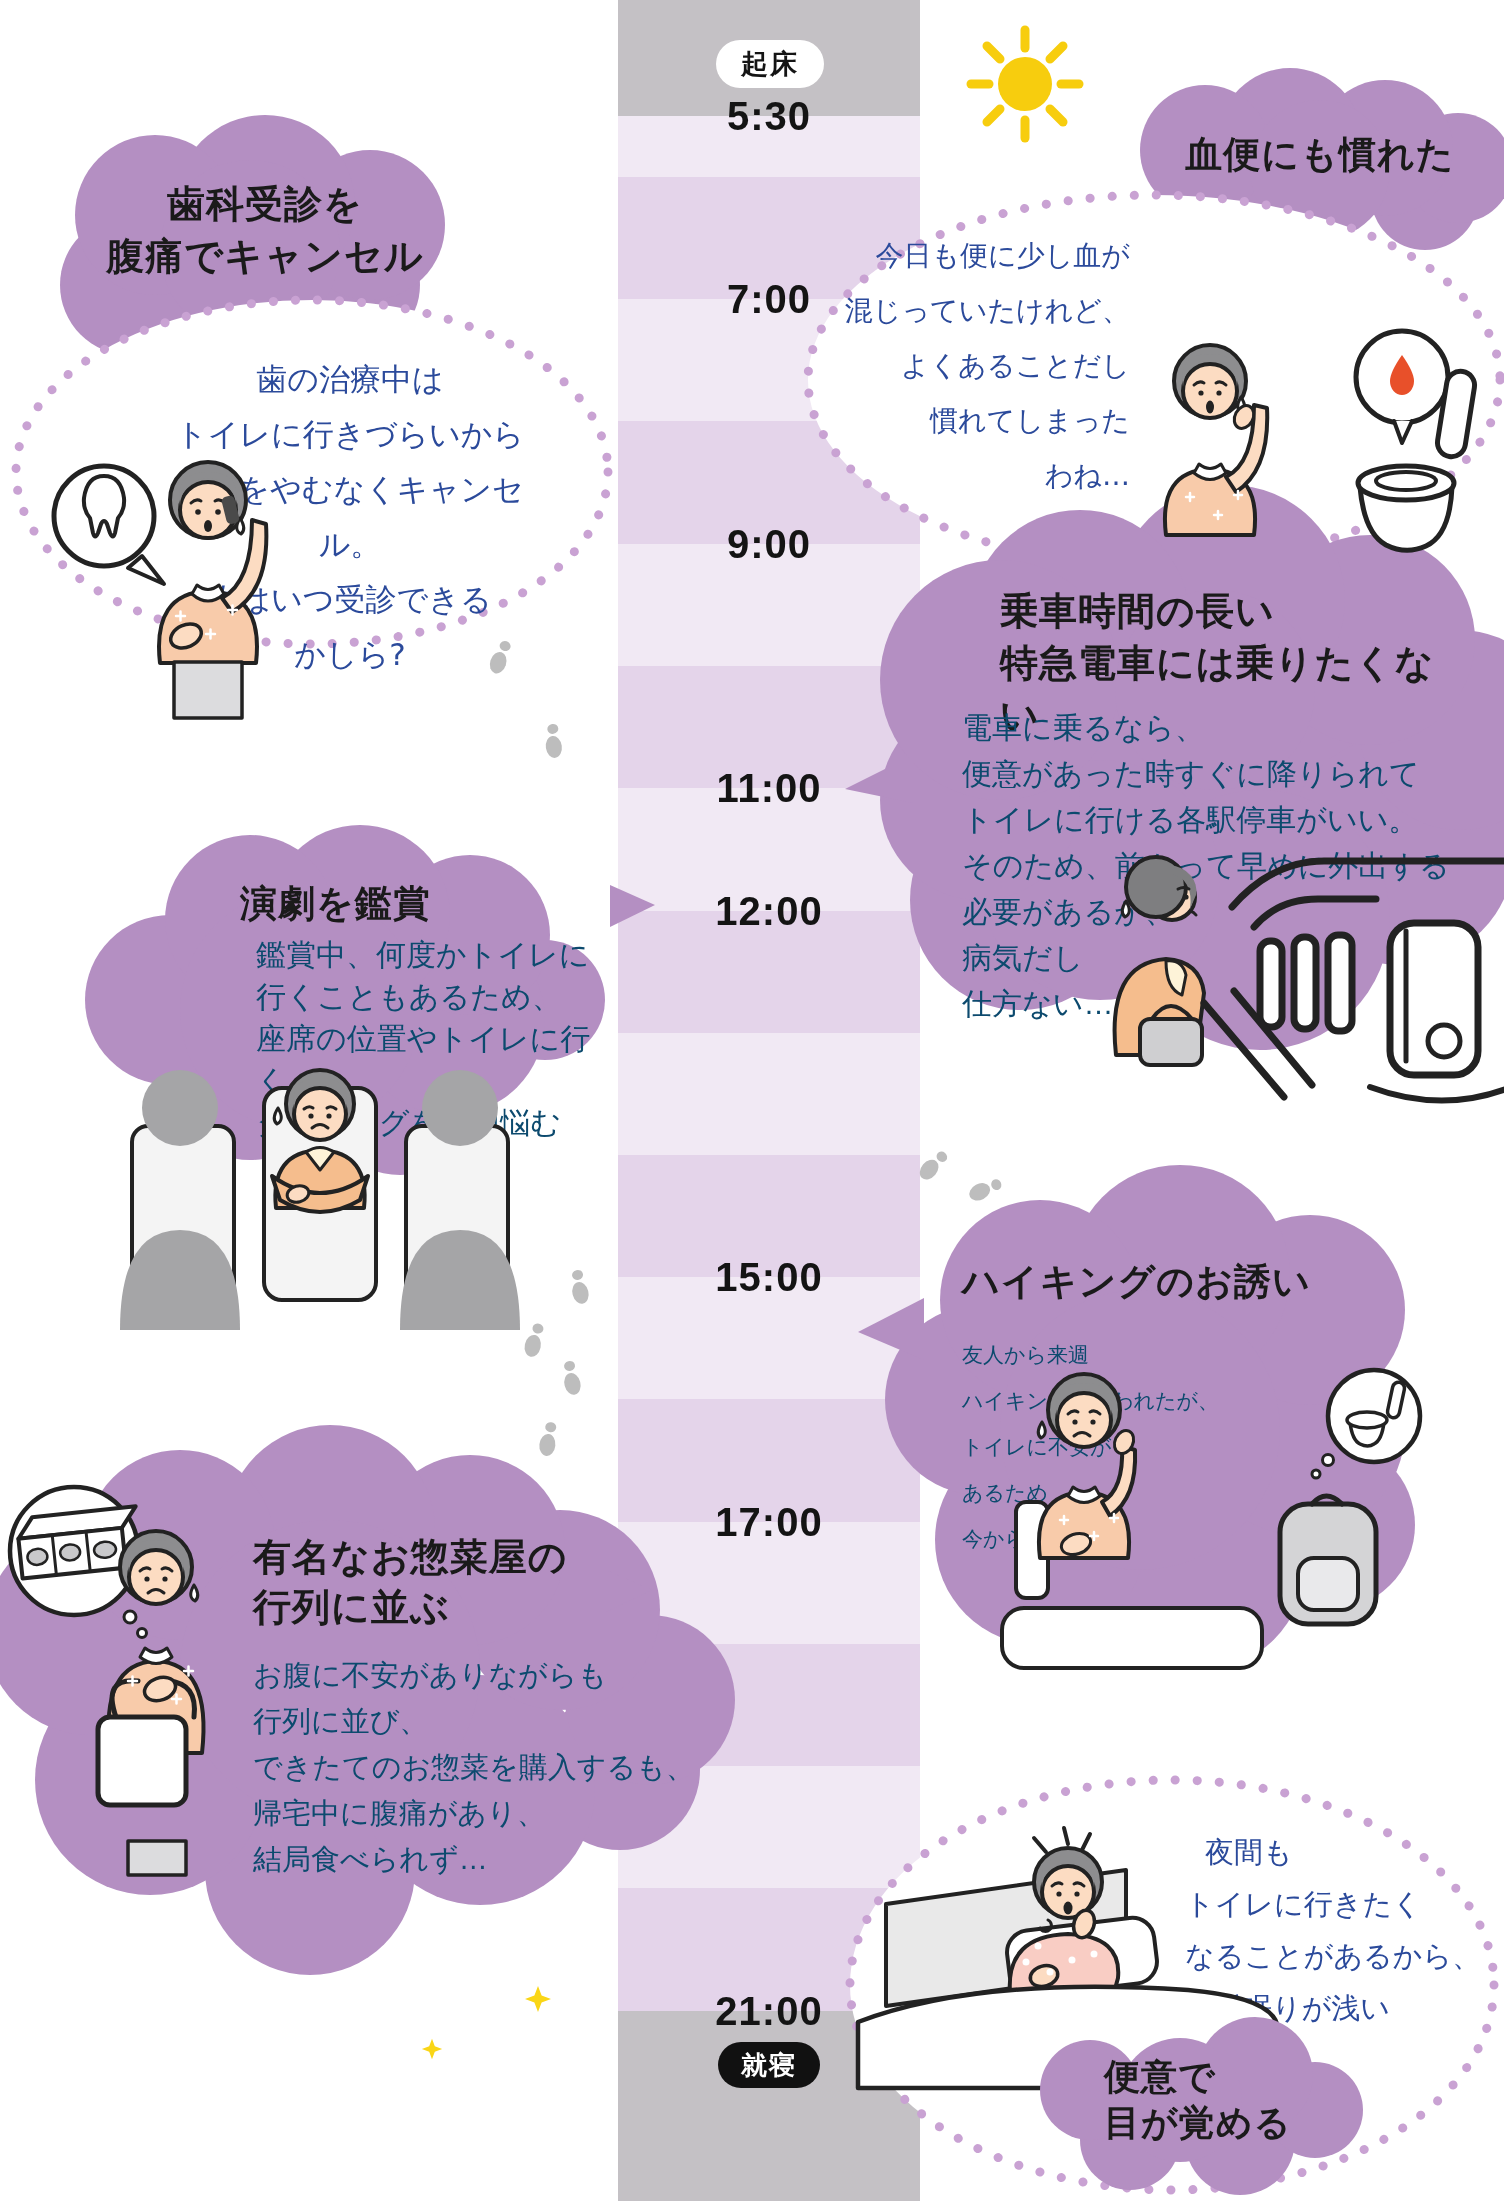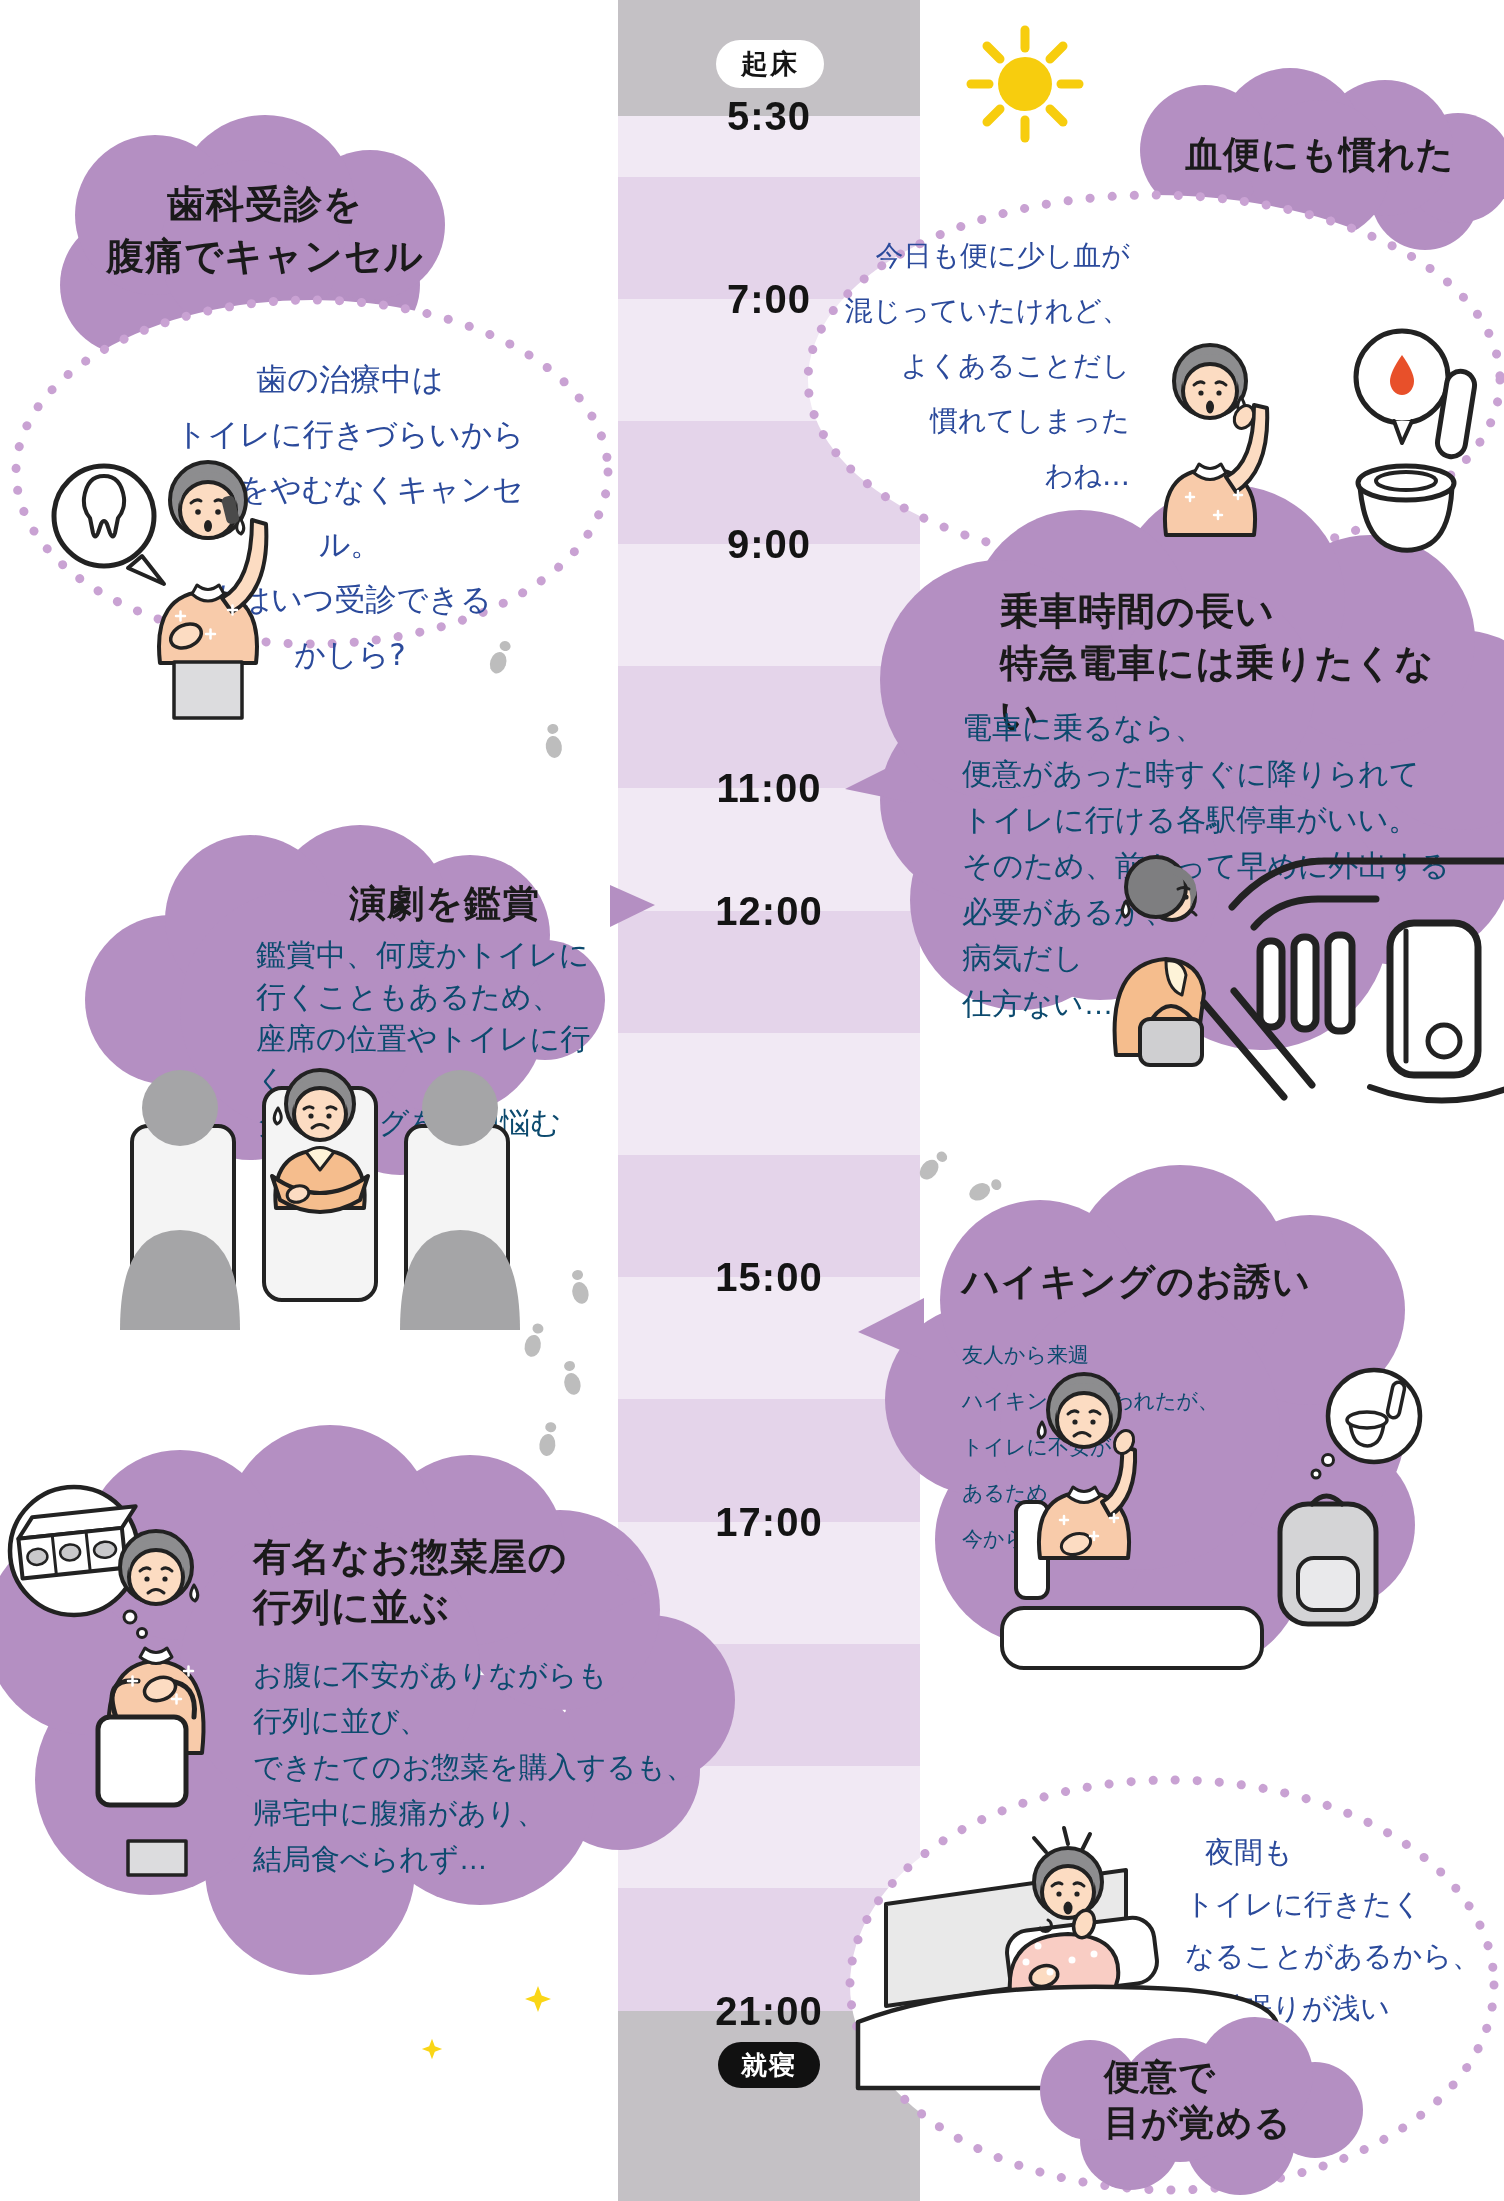--- a/index.html
+++ b/index.html
@@ -268,21 +268,21 @@
     </g>
   </svg>
 
   <div class="cloud" style="left:180px;top:890px;width:240px;height:240px;
        box-shadow:-50px -90px 0 -35px #b48fc2,60px -95px 0 -30px #b48fc2,170px -75px 0 -40px #b48fc2,
                   -130px -10px 0 -35px #b48fc2,150px 10px 0 -25px #b48fc2,-50px 70px 0 -40px #b48fc2,
                   100px 80px 0 -35px #b48fc2,245px -10px 0 -60px #b48fc2"></div>
   <svg class="tail" style="left:610px;top:885px;width:46px;height:45px" viewBox="0 0 46 45">
     <polygon points="0,0 45,20 0,42" fill="#b48fc2"></polygon>
   </svg>
-  <div class="title-txt" style="left:240px;top:882px;width:300px;text-align:right;font-size:37px;line-height:44px">演劇を鑑賞</div>
+  <div class="title-txt" style="left:240px;top:882px;width:300px;text-align:left;font-size:37px;line-height:44px">演劇を鑑賞</div>
   <div class="body-txt" style="left:256px;top:934px;width:360px;font-size:30px;line-height:42px">
     <div>鑑賞中、何度かトイレに</div>
     <div>行くこともあるため、</div>
     <div>座席の位置やトイレに行く</div>
     <div>タイミングを毎回悩む</div>
   </div>
   <svg class="illus" style="left:102px;top:1030px;width:436px;height:300px" viewBox="0 0 436 300">
     <g fill="none" stroke="#222" stroke-width="4" stroke-linecap="round" stroke-linejoin="round">
       <rect x="30" y="96" width="102" height="175" rx="16" fill="#f4f4f4"></rect>
       <rect x="304" y="96" width="102" height="175" rx="16" fill="#f4f4f4"></rect>

